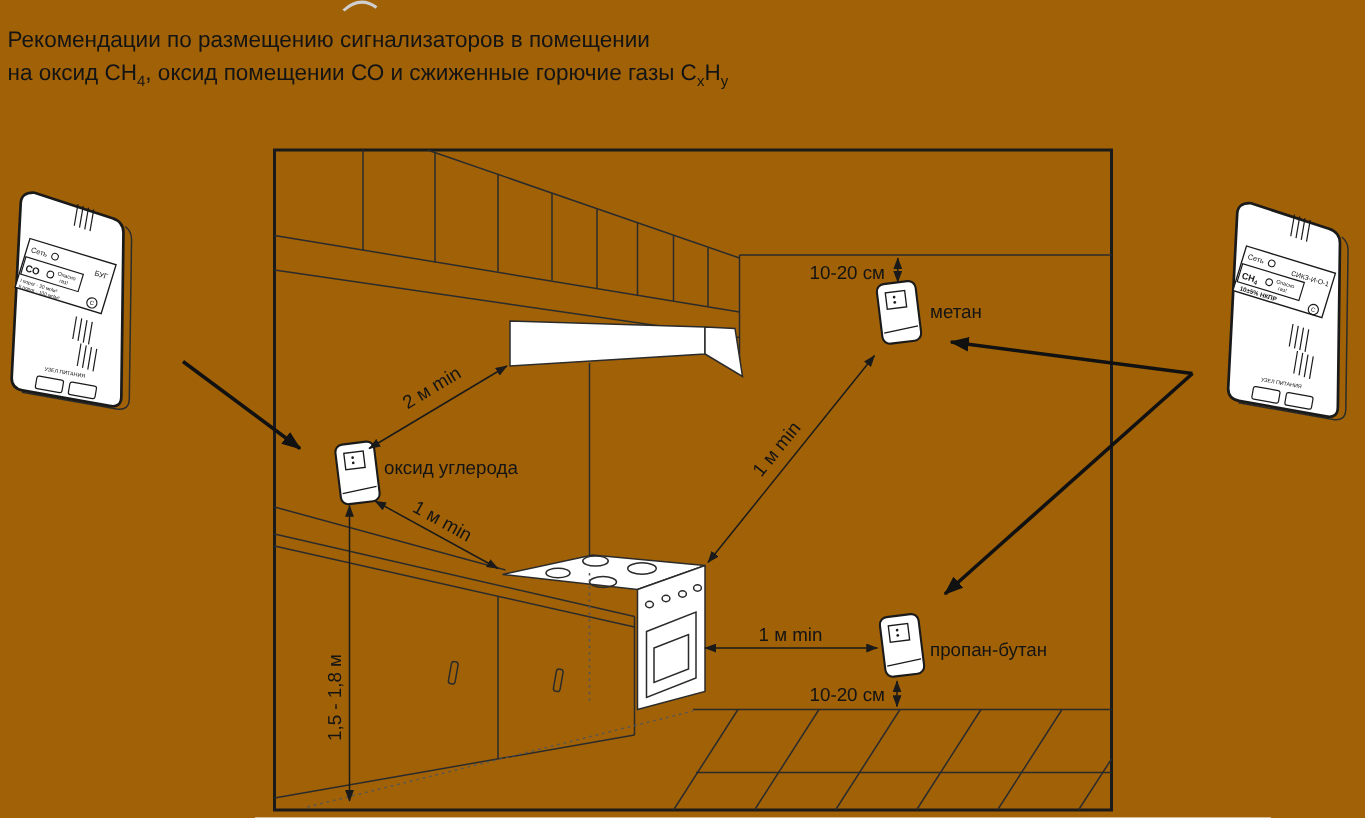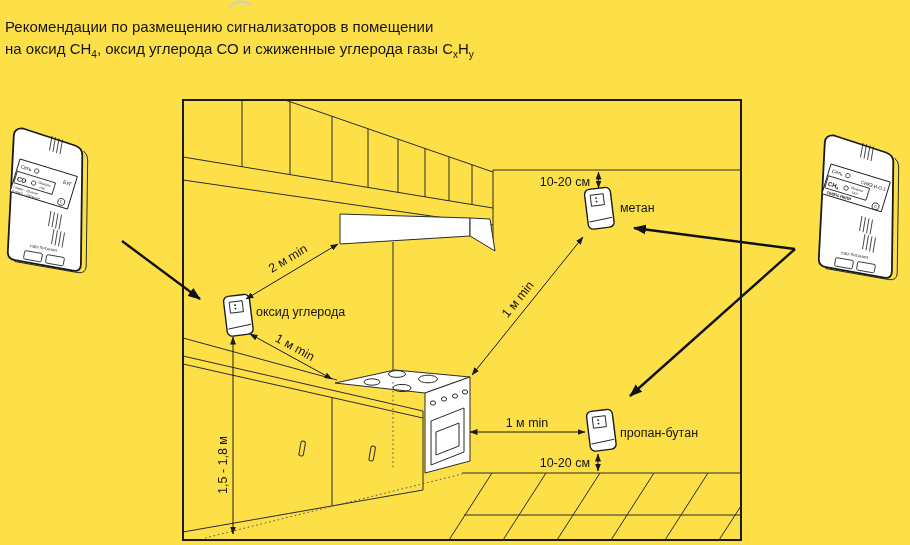--- a/index.html
+++ b/index.html
@@ -1,37 +1,37 @@
 <!DOCTYPE html>
 <html><head>
 <meta charset="utf-8">
 <style>
   html,body{margin:0;padding:0;background:#fff;}
-  .stage{position:relative;width:910px;height:545px;background:#fde047;overflow:hidden;
+  .stage{position:relative;width:910px;height:545px;background:#a16207;overflow:hidden;
          font-family:"Liberation Sans",sans-serif;}
   .title{position:absolute;left:5px;top:16px;font-size:15px;line-height:21.5px;color:#141414;}
   .title sub{font-size:10px;}
   svg{position:absolute;left:0;top:0;}
   svg text{font-family:"Liberation Sans",sans-serif;fill:#141414;}
   .lbl{font-size:12.5px;}
   .dim{stroke:#1a1a1a;stroke-width:1;fill:none;}
   .ln{stroke:#2b2b2b;stroke-width:1;fill:none;}
   .lnf{stroke:#2b2b2b;stroke-width:1;fill:#fff;}
   .dot{stroke:#555;stroke-width:1;stroke-dasharray:1.6 2.8;fill:none;}
   .ptr{stroke:#111;stroke-width:2.4;fill:none;}
   .dev{stroke:#1a1a1a;fill:#fff;}
 </style>
 </head>
 <body>
 
 <div class="stage">
 
   <div class="title">
     <div>Рекомендации по размещению сигнализаторов в помещении</div>
-    <div><span>на оксид СН</span><sub>4</sub><span>, оксид углерода СО и сжиженные углерода газы С</span><sub>х</sub><span>Н</span><sub>у</sub></div>
+    <div><span>на оксид СН</span><sub>4</sub><span>, оксид помещении СО и сжиженные горючие газы С</span><sub>х</sub><span>Н</span><sub>у</sub></div>
   </div>
 
   <svg width="910" height="545" viewBox="0 0 910 545">
     <defs>
       <marker id="ah" viewBox="0 0 8 6" markerWidth="8" markerHeight="6" refX="7.5" refY="3" orient="auto-start-reverse" markerUnits="userSpaceOnUse">
         <path d="M0,0 L8,3 L0,6 Z" fill="#1a1a1a"></path>
       </marker>
       <marker id="ahb" viewBox="0 0 12 9" markerWidth="13" markerHeight="10" refX="11" refY="4.5" orient="auto" markerUnits="userSpaceOnUse">
         <path d="M0,0 L12,4.5 L0,9 Z" fill="#111"></path>
       </marker>

